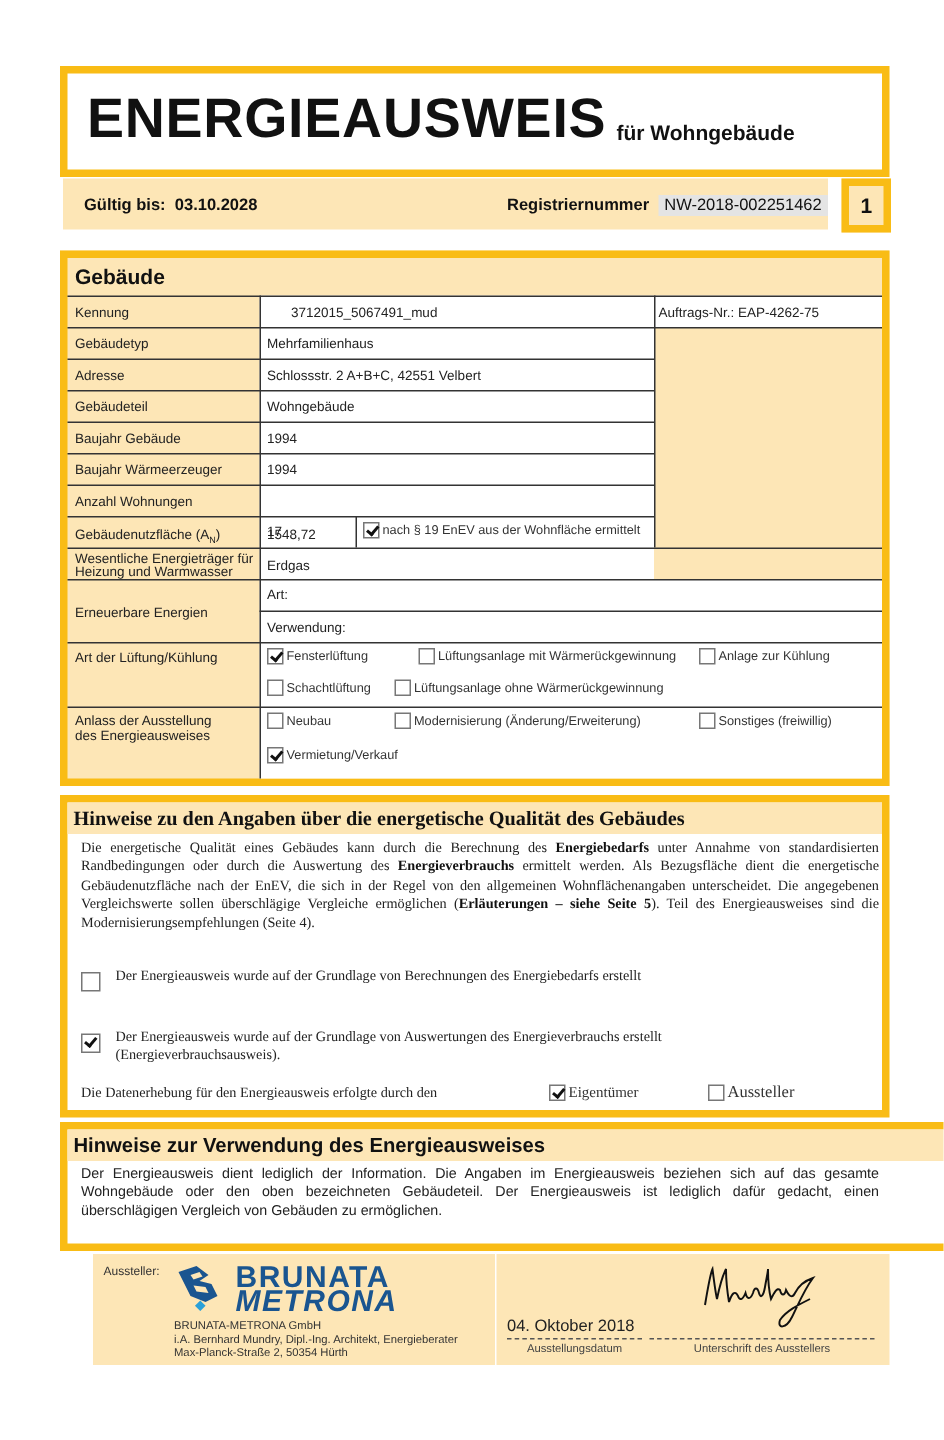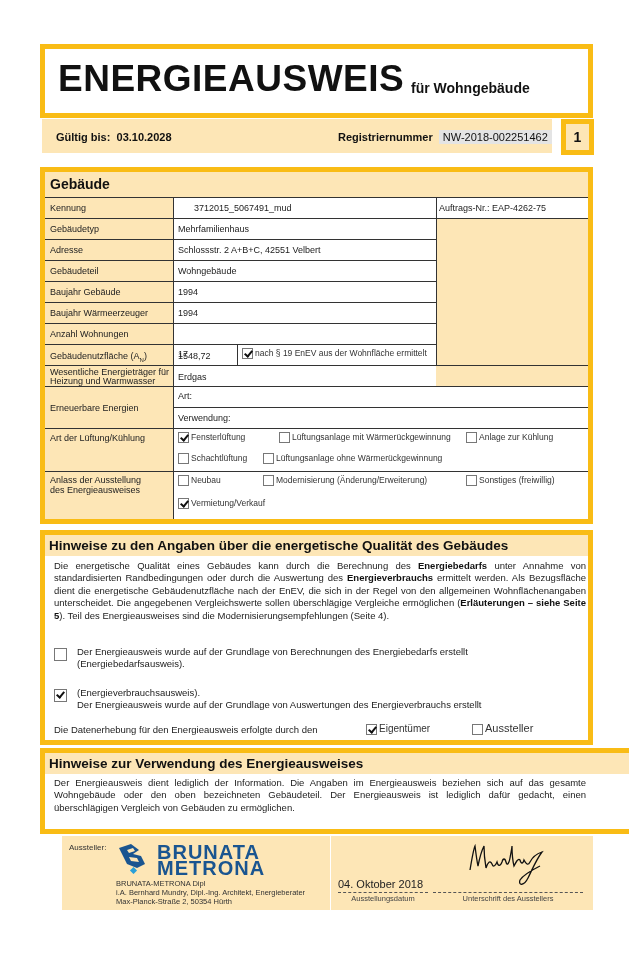--- a/index.html
+++ b/index.html
@@ -26,38 +26,38 @@
   #geb .sect-title { position: absolute; left: 5px; top: 4px; font-size: 14px; font-weight: bold; }
   .grid-line { position: absolute; background: #333; }
   .cell-l { position: absolute; left: 5px; font-size: 9px; color: #222; }
   .cell-v { position: absolute; font-size: 9px; color: #222; }
   .white { position: absolute; background: #fff; }
   .cb { display: inline-block; width: 11px; height: 11px; border: 1px solid #777; background: #fff; vertical-align: middle; position: relative; margin-right: 2px; }
   .cb.checked::after { content: ""; position: absolute; left: 3px; top: 0px; width: 3px; height: 6px; border: solid #111; border-width: 0 2px 2px 0; transform: rotate(40deg); }
   .opt { position: absolute; font-size: 8.5px; color: #333; white-space: nowrap; }
 
   
-  #hin { left: 40px; top: 530px; width: 553px; height: 215px; }
+  #hin { left: 40px; top: 530px; width: 553px; height: 215px; font-family: Liberation Serif, serif; }
   .sect-h { position: absolute; left: 0; top: 0; right: 0; height: 21px; background: #fde6b6; font-size: 13.5px; font-weight: bold; padding: 3px 4px; }
   #hin .para { position: absolute; left: 9px; top: 25px; width: 532px; font-size: 9.5px; line-height: 12.4px; text-align: justify; color: #222; }
   #hin .para b { color: #111; }
   .chk-row { position: absolute; left: 9px; font-size: 9.5px; line-height: 11.5px; color: #222; }
   .chk-row .big { width: 13px; height: 13px; position: absolute; left: 0; top: 2px; }
   .chk-row .t { position: absolute; left: 23px; top: 0; width: 460px; }
 
   
   #hin2 { left: 40px; top: 748px; width: 629px; height: 86px; }
   #hin2 .para { position: absolute; left: 9px; top: 24px; width: 532px; font-size: 9.5px; line-height: 12.4px; text-align: justify; color: #222; }
 
   
   #aus { position: absolute; left: 42px; top: 836px; width: 268px; height: 74px; background: #fde6b6; margin-left: 20px; }
   #aus .lbl { position: absolute; left: 7px; top: 7px; font-size: 8px; color: #333; }
   #aus .brand1, #aus .brand2 { position: absolute; left: 95px; font-size: 20px; font-weight: bold; color: #1a5590; letter-spacing: 1px; line-height: 18px; }
   #aus .brand1 { top: 7px; }
-  #aus .brand2 { top: 23px; }
+  #aus .brand2 { top: 23px; font-style: italic; }
   #aus .addr { position: absolute; left: 54px; top: 43px; font-size: 7.5px; line-height: 9px; color: #333; }
   #logo { position: absolute; left: 55px; top: 6px; width: 36px; height: 32px; }
 
   #sig { position: absolute; left: 331px; top: 836px; width: 262px; height: 74px; background: #fde6b6; }
   #sig .date { position: absolute; left: 7px; top: 42px; font-size: 11px; color: #222; }
   #sig .dl { position: absolute; top: 56px; border-top: 1px dashed #555; }
   #sig .cap { position: absolute; top: 58px; font-size: 7.5px; color: #444; text-align: center; }
   #sig svg { position: absolute; left: 135px; top: 4px; }
 </style>
 </head>
@@ -158,28 +158,27 @@
 </div>
 
 <div id="hin" class="frame">
   <div class="sect-h">Hinweise zu den Angaben über die energetische Qualität des Gebäudes</div>
   <div class="para"><span>Die energetische Qualität eines Gebäudes kann durch die Berechnung des </span><b>Energiebedarfs</b><span> unter Annahme von standardisierten Randbedingungen oder durch die Auswertung des </span><b>Energieverbrauchs</b><span> ermittelt werden. Als Bezugsfläche dient die energetische Gebäudenutzfläche nach der EnEV, die sich in der Regel von den allgemeinen Wohnflächenangaben unterscheidet. Die angegebenen Vergleichswerte sollen überschlägige Vergleiche ermöglichen (</span><b>Erläuterungen – siehe Seite 5</b><span>). Teil des Energieausweises sind die Modernisierungsempfehlungen (Seite 4).</span></div>
 
   <div class="chk-row" style="top:111px;">
     <span class="cb big"></span>
     <div class="t">
         <div>Der Energieausweis wurde auf der Grundlage von Berechnungen des Energiebedarfs erstellt</div>
-        <div>(Energiebedarfsausweis).</div>
       </div>
   </div>
   <div class="chk-row" style="top:152px;">
     <span class="cb big checked"></span>
     <div class="t">
+        <div>Der Energieausweis wurde auf der Grundlage von Auswertungen des Energieverbrauchs erstellt</div>
         <div>(Energieverbrauchsausweis).</div>
-        <div>Der Energieausweis wurde auf der Grundlage von Auswertungen des Energieverbrauchs erstellt</div>
       </div>
   </div>
   <div class="chk-row" style="top:189px;">Die Datenerhebung für den Energieausweis erfolgte durch den</div>
   <div class="opt" style="left:321px;top:188px;font-size:10px;"><span class="cb checked"></span><span>Eigentümer</span></div>
   <div class="opt" style="left:427px;top:187px;font-size:11px;"><span class="cb"></span><span>Aussteller</span></div>
 </div>
 
 <div id="hin2" class="frame">
   <div class="sect-h">Hinweise zur Verwendung des Energieausweises</div>
   <div class="para">Der Energieausweis dient lediglich der Information. Die Angaben im Energieausweis beziehen sich auf das gesamte Wohngebäude oder den oben bezeichneten Gebäudeteil. Der Energieausweis ist lediglich dafür gedacht, einen überschlägigen Vergleich von Gebäuden zu ermöglichen.</div>
@@ -189,21 +188,21 @@
   <div class="lbl">Aussteller:</div>
   <svg id="logo" viewBox="0 0 36 32">
     <path d="M2 6 L14 2 L22 8 L16 12 L24 14 L28 22 L20 26 L10 22 L6 14 Z" fill="#1a5590"></path>
     <path d="M10 8 L16 6 L18 9 L12 11 Z" fill="#fde6b6"></path>
     <path d="M12 15 L20 16 L22 20 L14 19 Z" fill="#fde6b6"></path>
     <rect x="14" y="26" width="5" height="5" transform="rotate(45 16.5 28.5)" fill="#2aa0d8"></rect>
   </svg>
   <div class="brand1">BRUNATA</div>
   <div class="brand2">METRONA</div>
   <div class="addr">
-    <div>BRUNATA-METRONA Dipl</div>
+    <div>BRUNATA-METRONA GmbH</div>
     <div>i.A. Bernhard Mundry, Dipl.-Ing. Architekt, Energieberater</div>
     <div>Max-Planck-Straße 2, 50354 Hürth</div>
   </div>
 </div>
 
 <div id="sig">
   <svg width="90" height="50" viewBox="0 0 90 50">
     <path d="M4 30 C6 18 8 8 9 6 C10 14 11 22 12 26 C14 16 17 8 18 6 C18 14 19 22 20 28 C22 22 24 20 26 24 C27 27 29 27 31 22 C32 26 34 27 36 22 C37 18 39 18 40 22 C41 26 43 24 44 18 C45 12 46 8 46 6 C46 14 47 22 48 26 C50 22 52 18 54 20 C55 24 57 24 58 20 C60 24 62 26 64 22 C66 18 70 14 76 12 C70 20 66 30 62 38 C58 46 52 46 54 40 C58 34 66 30 74 26" fill="none" stroke="#111" stroke-width="1.3"></path>
   </svg>
   <div class="date">04. Oktober 2018</div>

